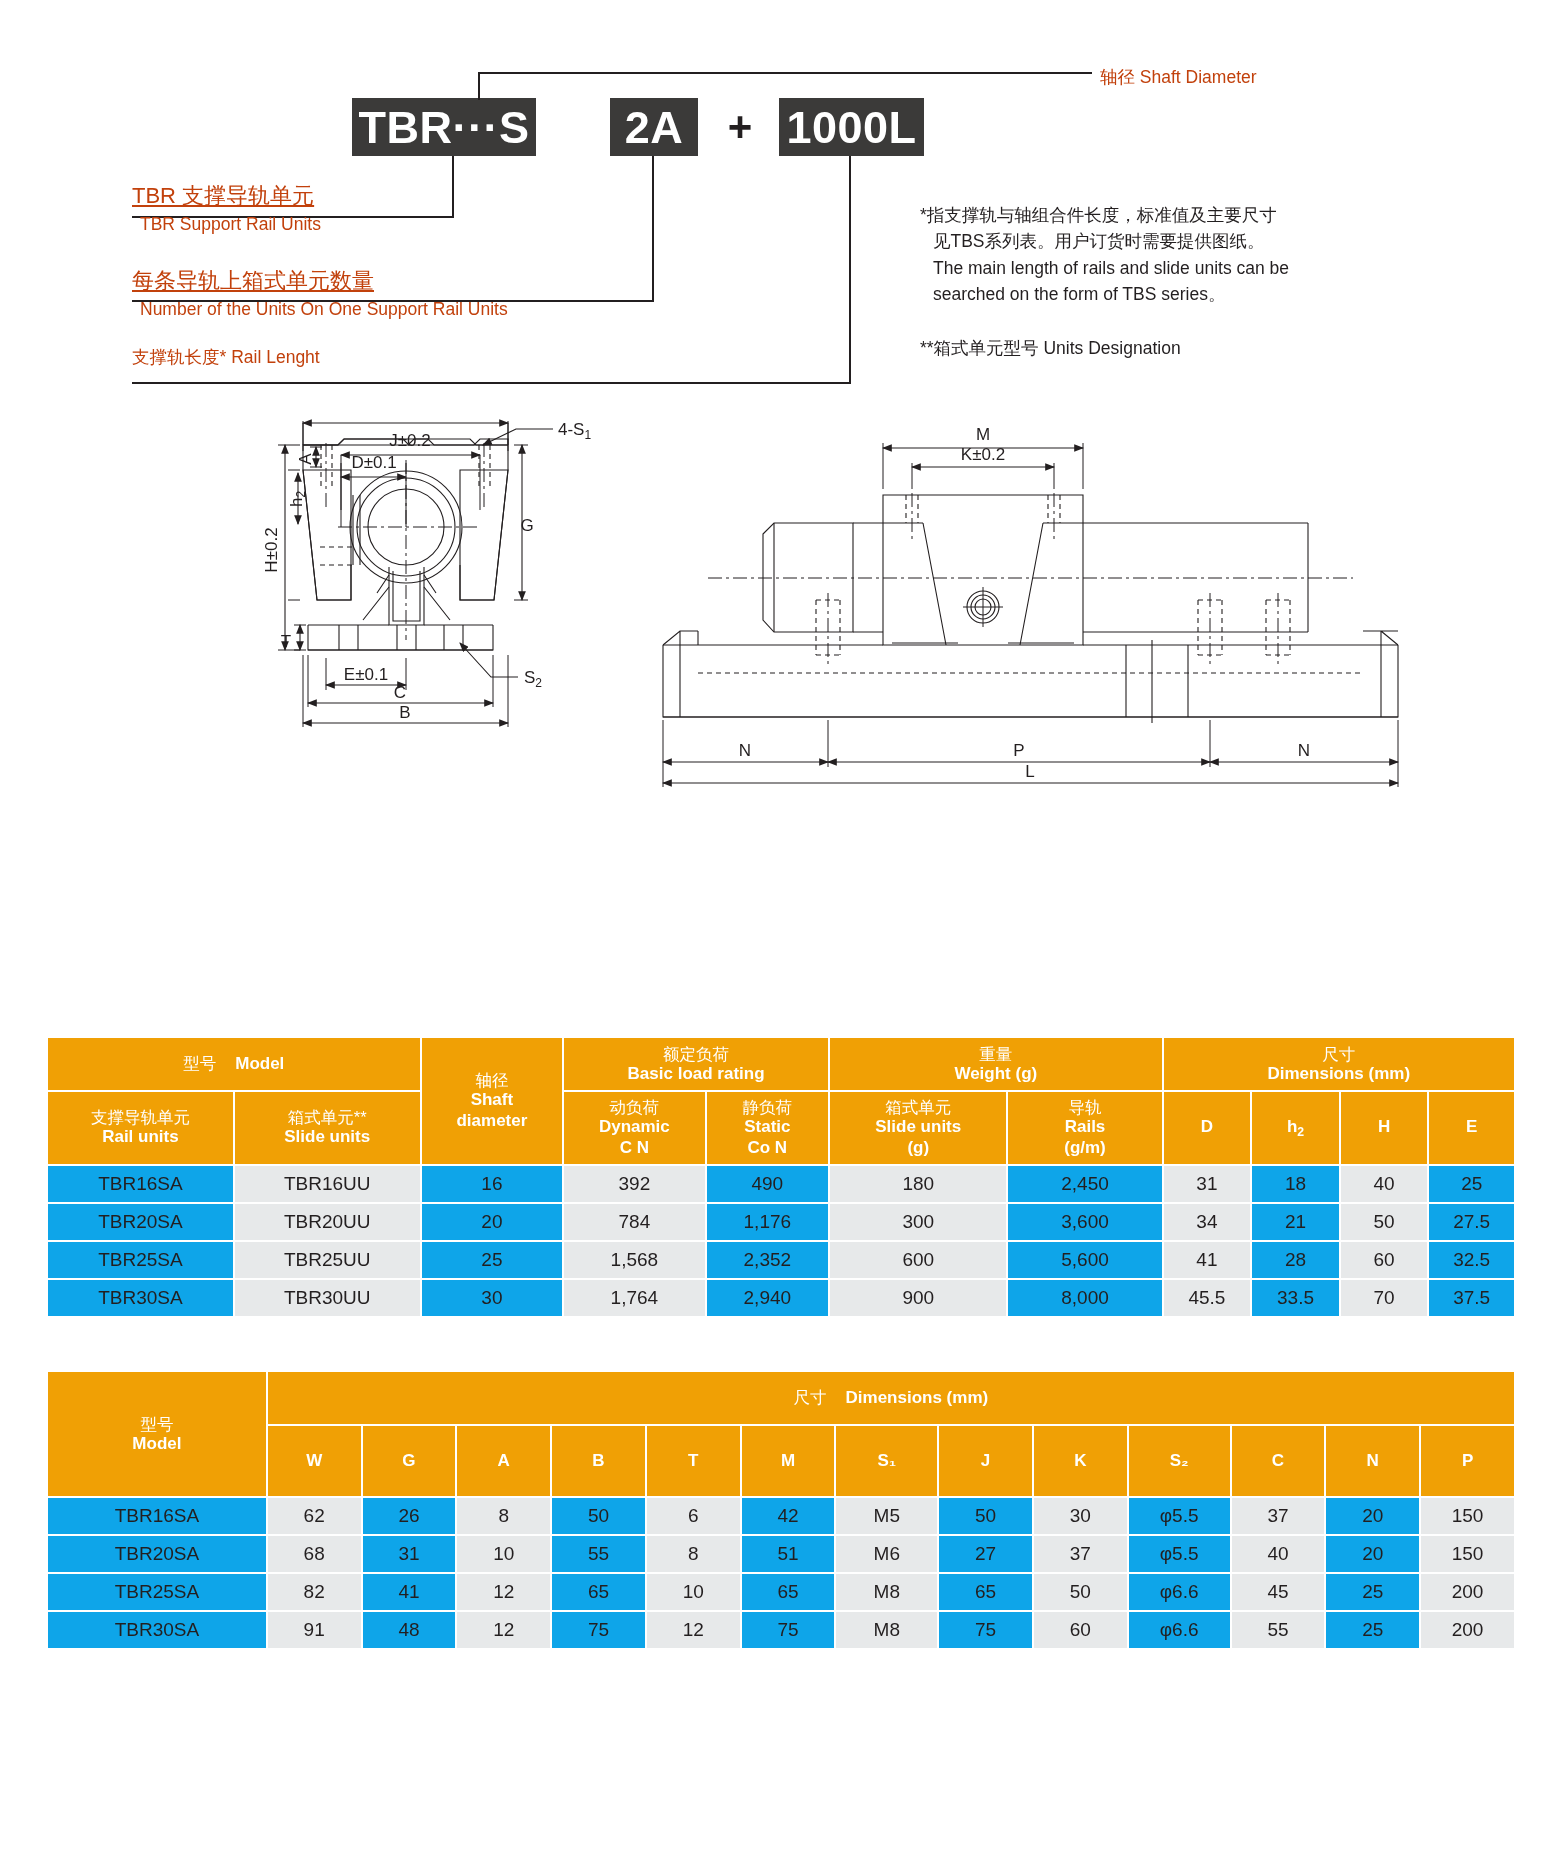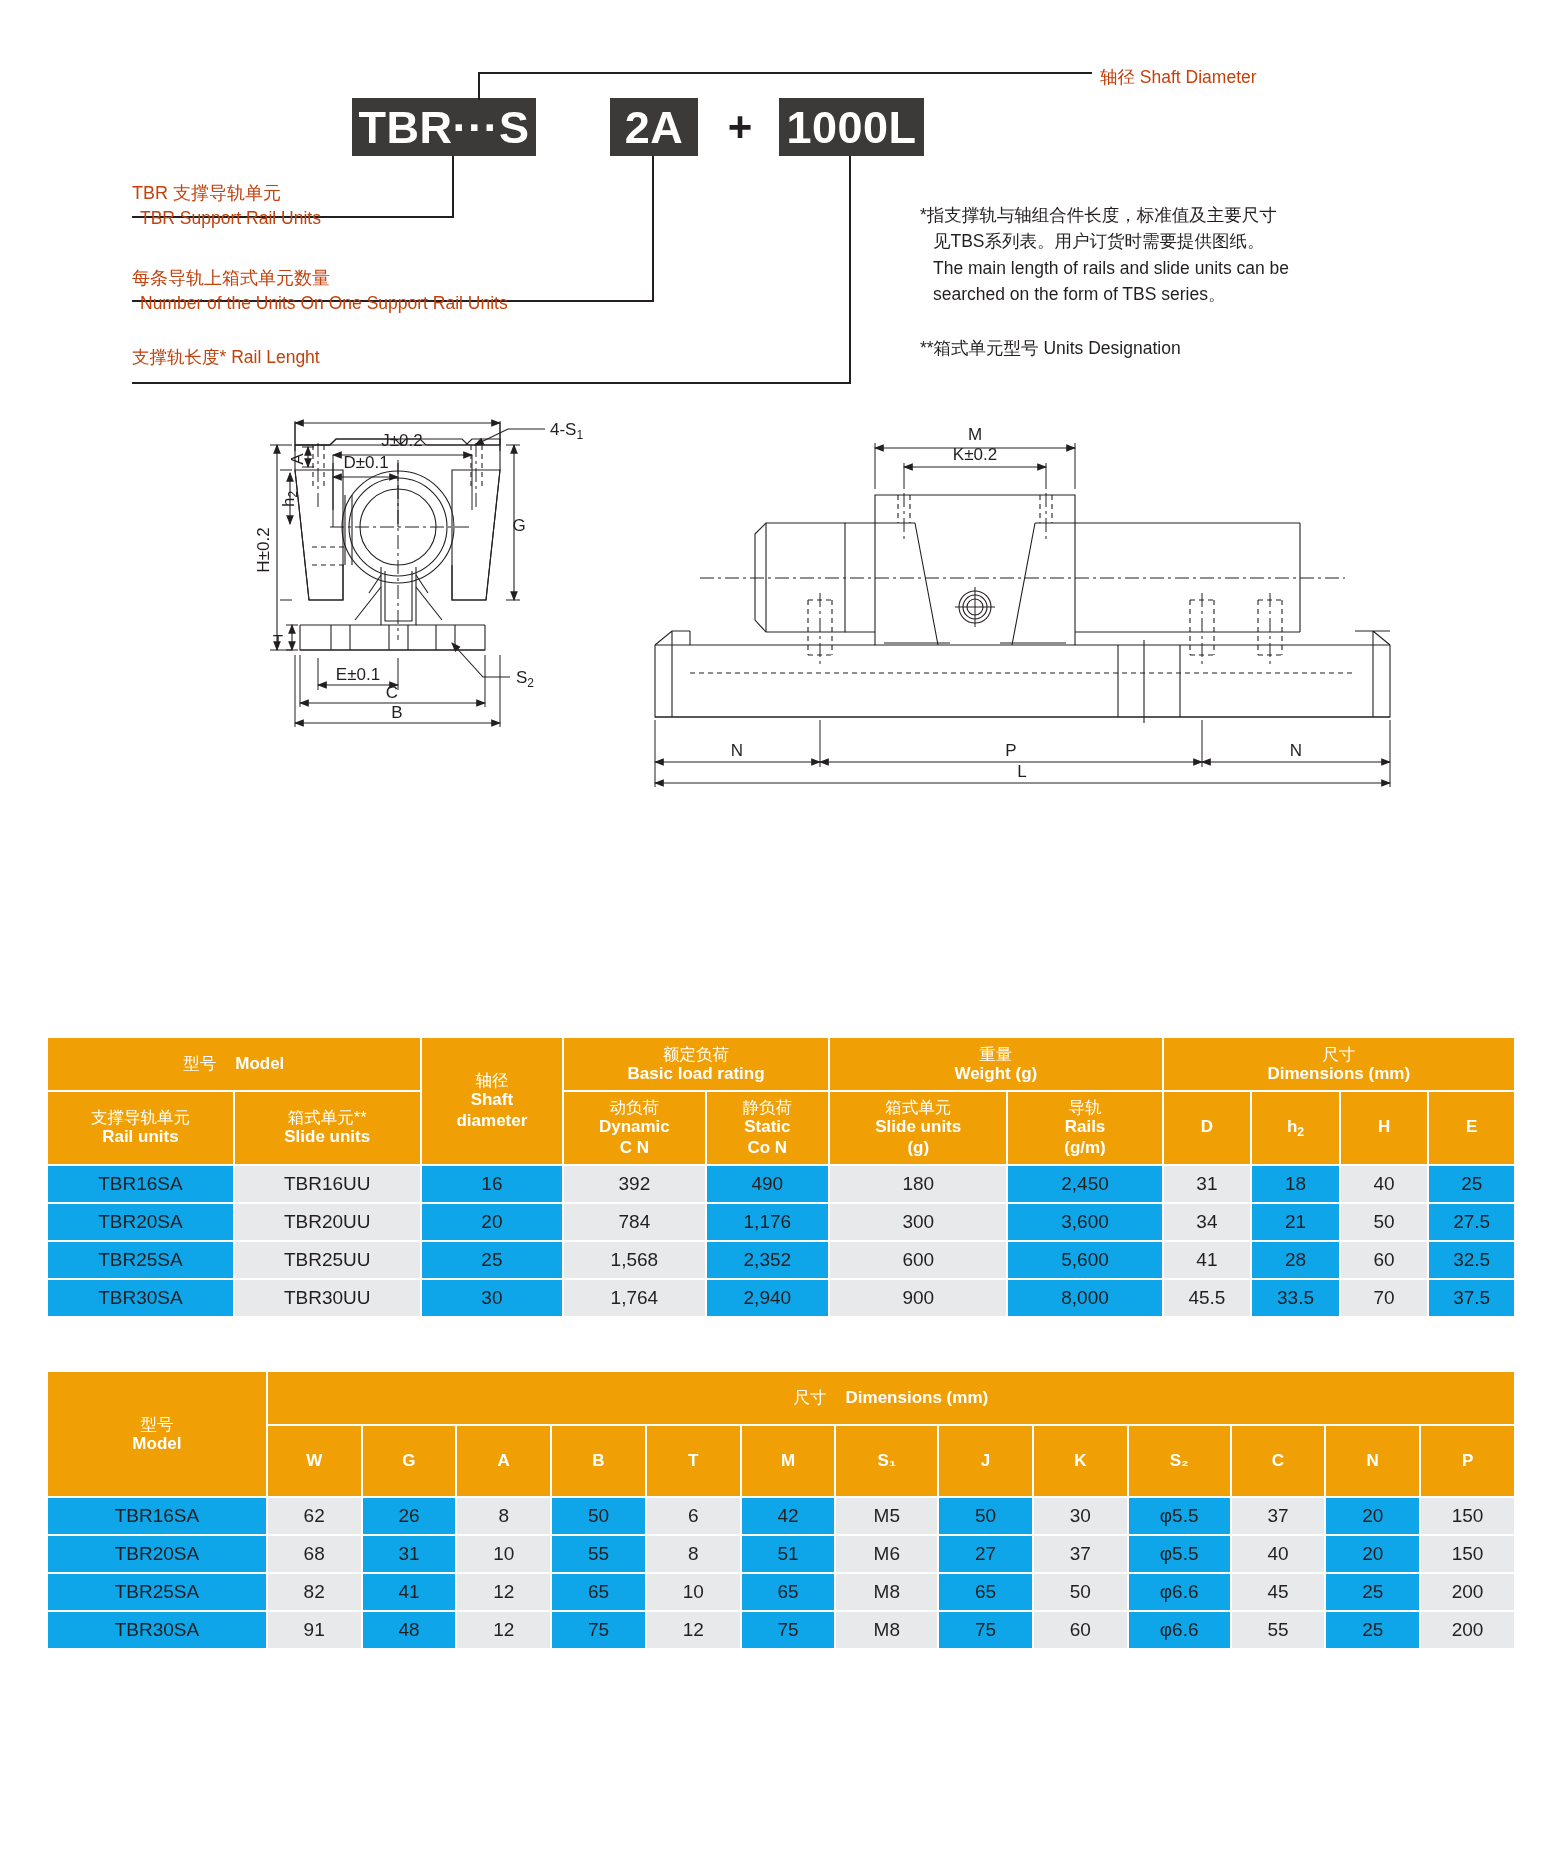--- a/index.html
+++ b/index.html
@@ -35,29 +35,29 @@
     position: absolute; left: 718px; top: 100px; width: 44px; height: 54px;
     font-size: 42px; font-weight: bold; color: #231f20;
     display: flex; align-items: center; justify-content: center;
   }
 
   .nline { position: absolute; background: #231f20; }
   .nline.h { height: 2px; }
   .nline.v { width: 2px; }
 
   .nlabel { position: absolute; font-size: 17.5px; line-height: 1.45; color: #c2410c; white-space: nowrap; }
-  .nlabel .cn { font-size: 18px; }
+  .nlabel .cn { font-size: 22px; text-decoration: underline; }
   .nlabel .en { font-size: 17.5px; margin-left: 8px; }
 
   .note { position: absolute; font-size: 17.5px; line-height: 1.5; color: #231f20; }
   .note .ln { display: block; white-space: nowrap; }
   .note .ind { padding-left: 13px; }
 
   
-  .draw-area { position: absolute; left: 0; top: 415px; width: 1528px; height: 440px; }
+  .draw-area { position: absolute; left: 8px; top: 415px; width: 1528px; height: 440px; }
   .draw-svg { display: block; }
 
   
   .tbl-wrap { position: absolute; left: 46px; width: 1470px; }
   .tbl1-wrap { top: 1036px; }
   .tbl2-wrap { top: 1370px; }
 
   table.spec {
     border-collapse: separate;
     border-spacing: 2px;

